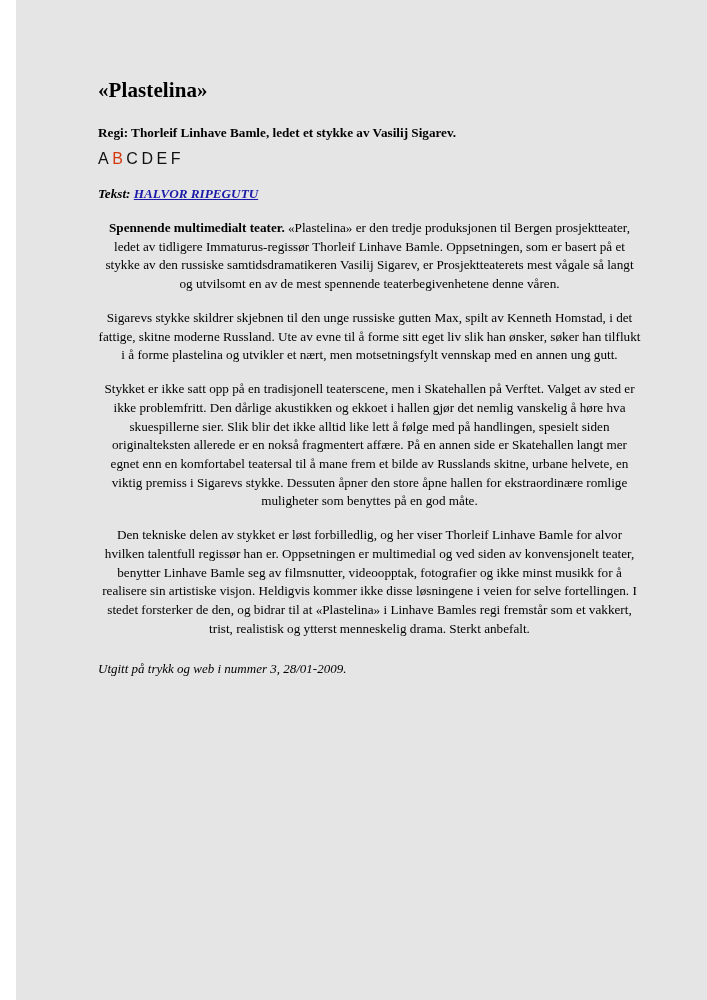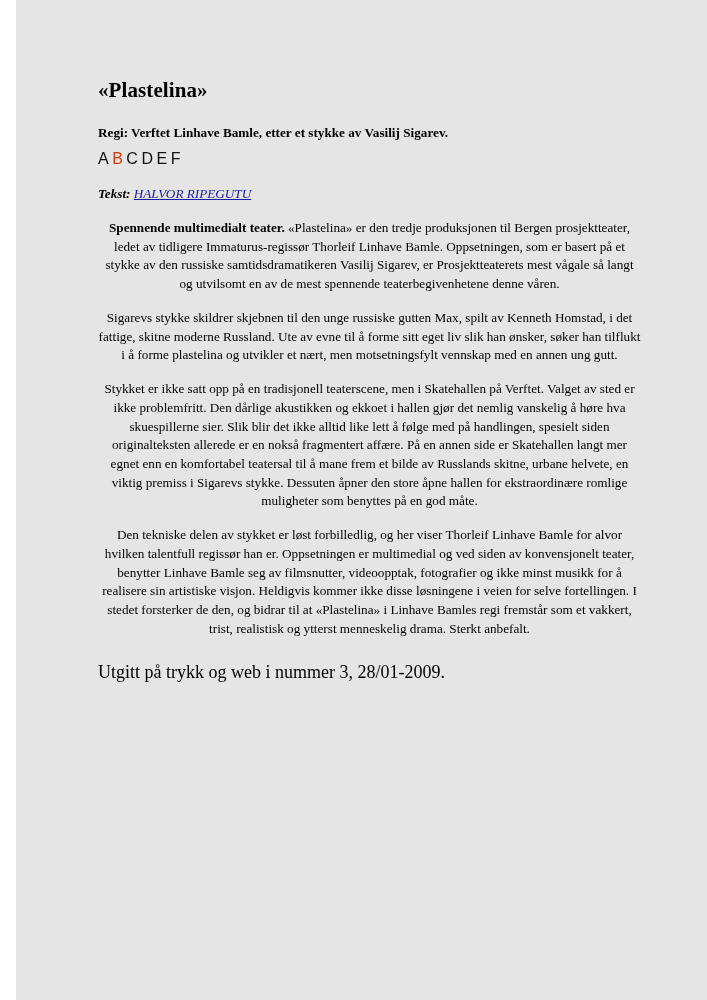--- a/index.html
+++ b/index.html
@@ -68,48 +68,49 @@
   .byline {
     font-size: 13.2px;
     font-style: italic;
     font-weight: bold;
     margin: 0 0 17px 0;
   }
   .byline .author {
     color: #1a1aa8;
     text-decoration: underline;
     font-style: italic;
-    font-weight: normal;
+    font-weight: bold;
     cursor: pointer;
   }
   p.body {
     font-size: 13.2px;
     line-height: 1.42;
     margin: 0 0 15px 0;
     text-align: center;
   }
   p.body .lead {
     font-weight: bold;
   }
   p.footer-note {
-    font-size: 18px;
+    font-size: 13px;
+    font-style: italic;
     line-height: 1.42;
     margin: 21px 0 0 0;
   }
 </style>
 </head>
 <body>
 
 <div class="page">
   <div class="content">
 
     <h1 class="title">«Plastelina»</h1>
 
     <div class="credits">
-      <div>Regi: Verftet Linhave Bamle, etter et stykke av Vasilij Sigarev.</div>
+      <div>Regi: Thorleif Linhave Bamle, ledet et stykke av Vasilij Sigarev.</div>
     </div>
 
     <div class="rating-block">
       <div class="rating-letters">
         <span>A</span><span class="active">B</span><span>C</span><span>D</span><span>E</span><span>F</span>
       </div>
     </div>
 
     <div class="byline">
       <span>Tekst:</span>

